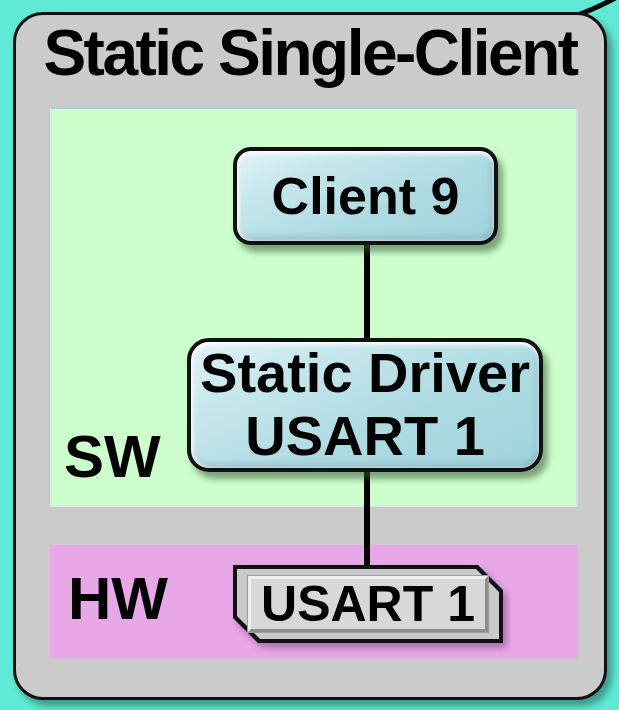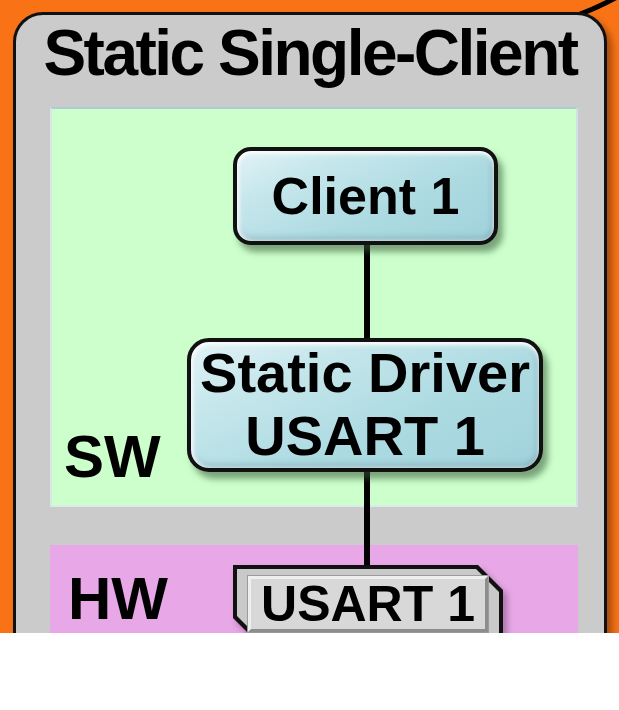--- a/index.html
+++ b/index.html
@@ -1,20 +1,20 @@
 <!DOCTYPE html>
 <html><head>
 <meta charset="utf-8">
 <style>
   html,body{margin:0;padding:0;background:#ffffff;}
   .canvas{
     position:relative;
-    width:619px;height:633px;
+    width:619px;height:710px;
     overflow:hidden;
-    background:#f97316;
+    background:#5eead4;
     font-family:"Liberation Sans",sans-serif;
     font-weight:bold;
     color:#000;
   }
   
   .frame{
     position:absolute;left:13px;top:12px;width:594px;height:688px;
     box-sizing:border-box;
     background:#cbcbcb;
     border:3px solid #111;
@@ -128,21 +128,21 @@
   <div class="sw-layer"></div>
   <div class="hw-layer"></div>
 
   <div class="layer-label hw-label">HW</div>
   <div class="layer-label sw-label">SW</div>
 
   <div class="connector line1"></div>
   <div class="connector line2"></div>
 
   <div class="node node-client">
-    <span>Client 1</span>
+    <span>Client 9</span>
   </div>
 
   <div class="node node-driver">
     <span>Static Driver</span>
     <span>USART 1</span>
   </div>
 
   <div class="chip">
     <div class="chip-body">
       <div class="chip-fill"></div>

